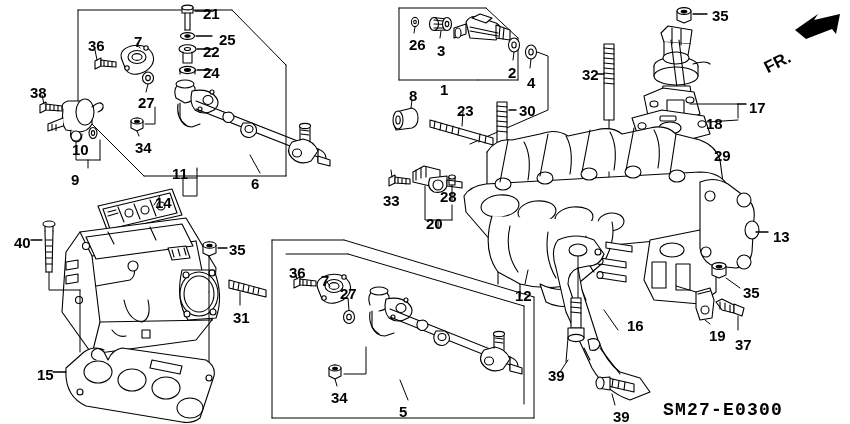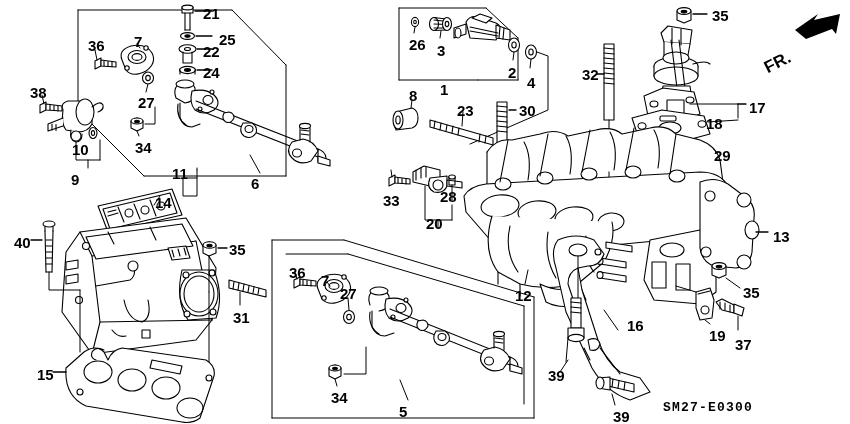--- a/index.html
+++ b/index.html
@@ -4,21 +4,21 @@
 <style>
   html,body{margin:0;padding:0;background:#fff;}
   body{width:850px;height:424px;overflow:hidden;
        font-family:"Liberation Sans",sans-serif;color:#000;}
   #stage{position:relative;width:850px;height:424px;background:#fff;}
   svg#diagram{position:absolute;left:0;top:0;width:850px;height:424px;}
   .lbl{position:absolute;font-family:"Liberation Sans",sans-serif;
        font-weight:bold;font-size:15px;line-height:1;color:#000;
        white-space:nowrap;}
   .code{position:absolute;font-family:"Liberation Mono",monospace;
-        font-size:13px;letter-spacing:1.2px;font-weight:bold;color:#000;}
+        font-size:18px;letter-spacing:1.2px;font-weight:bold;color:#000;}
   .fr{position:absolute;font-family:"Liberation Sans",sans-serif;
       font-weight:bold;font-size:17px;color:#000;
       transform:rotate(-27deg);transform-origin:left bottom;}
 </style>
 </head>
 <body>
 
 <div id="stage">
 
 <svg id="diagram" viewBox="0 0 850 424">

